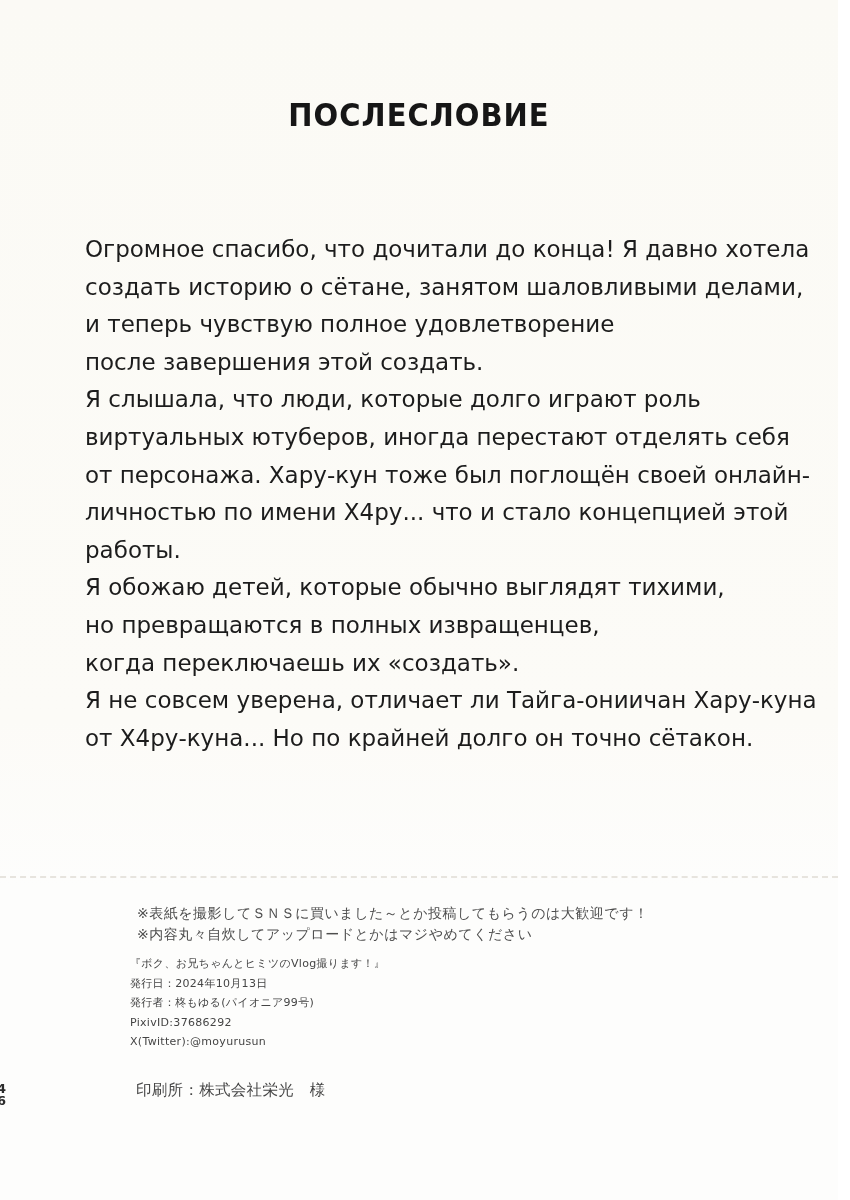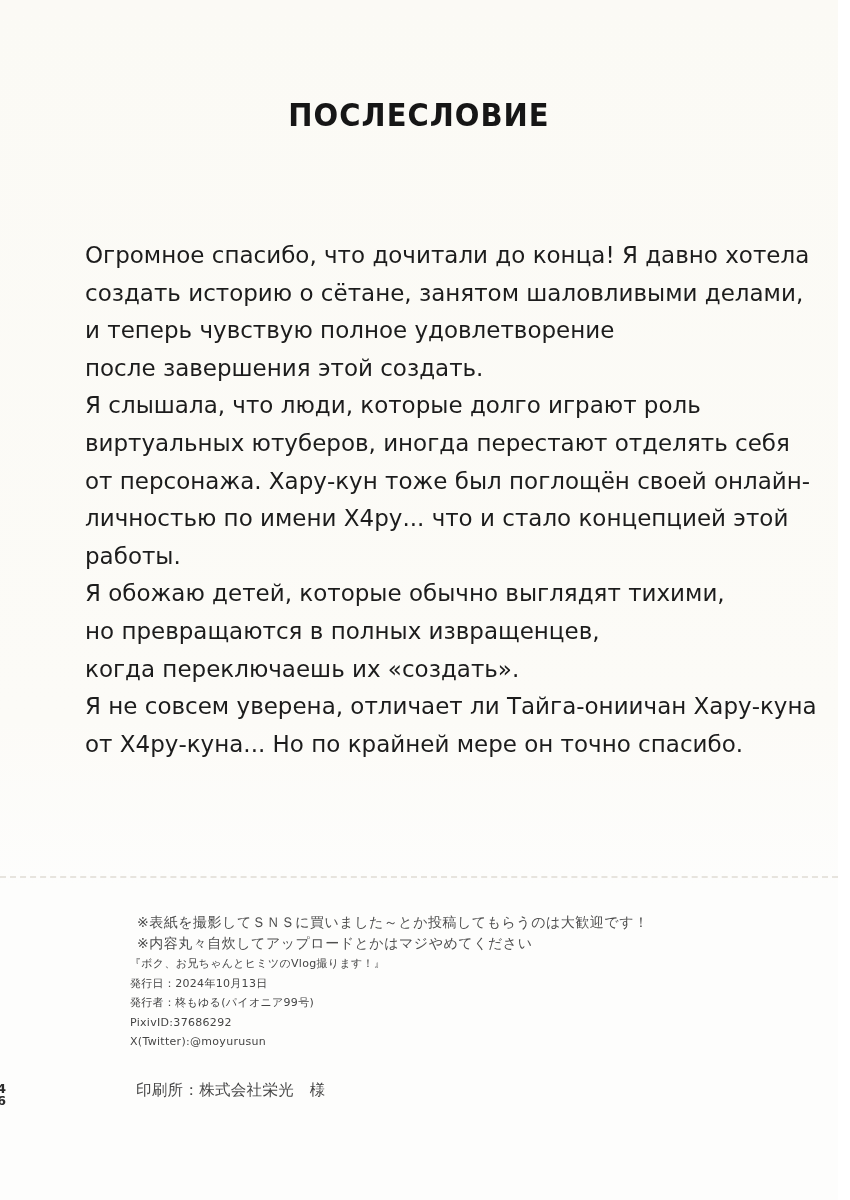--- a/index.html
+++ b/index.html
@@ -25,21 +25,21 @@
     text-align: center;
     font-size: 29px;
     font-weight: 800;
     letter-spacing: 1px;
     color: #161616;
     transform: scaleY(1.08);
     font-family: "DejaVu Sans", sans-serif;
   }
   .body-text {
     position: absolute;
-    top: 237px;
+    top: 231px;
     left: 85px;
     width: 700px;
   }
   .body-text .line {
     font-size: 23px;
     line-height: 37.6px;
     white-space: nowrap;
     color: #1c1c1c;
   }
   .divider {
@@ -52,21 +52,21 @@
   }
   .footer {
     position: absolute;
     top: 898px;
     left: 0;
     width: 850px;
     color: #4a4a4a;
   }
   .notes {
     position: absolute;
-    top: 14px;
+    top: 5px;
     left: 137px;
     font-size: 14px;
     line-height: 21px;
     color: #4e4e4e;
     letter-spacing: 0.5px;
   }
   .pub-block {
     position: absolute;
     top: 56px;
     left: 130px;
@@ -110,21 +110,21 @@
     <div class="line">после завершения этой создать.</div>
     <div class="line">Я слышала, что люди, которые долго играют роль</div>
     <div class="line">виртуальных ютуберов, иногда перестают отделять себя</div>
     <div class="line">от персонажа. Хару-кун тоже был поглощён своей онлайн-</div>
     <div class="line">личностью по имени Х4ру... что и стало концепцией этой</div>
     <div class="line">работы.</div>
     <div class="line">Я обожаю детей, которые обычно выглядят тихими,</div>
     <div class="line">но превращаются в полных извращенцев,</div>
     <div class="line">когда переключаешь их «создать».</div>
     <div class="line">Я не совсем уверена, отличает ли Тайга-ониичан Хару-куна</div>
-    <div class="line">от Х4ру-куна... Но по крайней мере он точно спасибо.</div>
+    <div class="line">от Х4ру-куна... Но по крайней долго он точно сётакон.</div>
   </div>
 
   <div class="divider"></div>
 
   <div class="footer">
     <div class="notes">
       <div>※表紙を撮影してＳＮＳに買いました～とか投稿してもらうのは大歓迎です！</div>
       <div>※内容丸々自炊してアップロードとかはマジやめてください</div>
     </div>
     <div class="pub-block">

